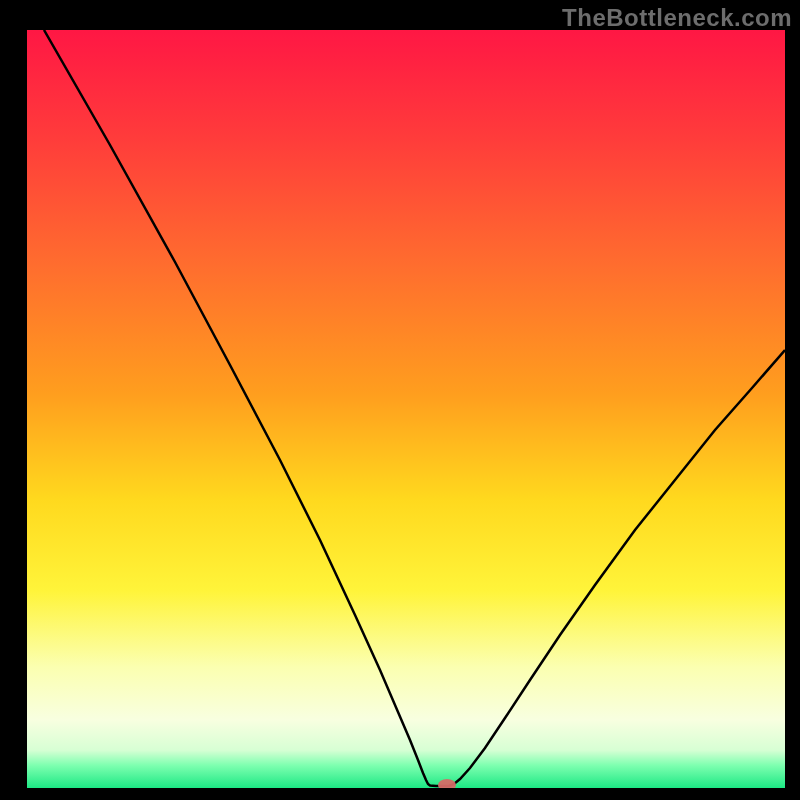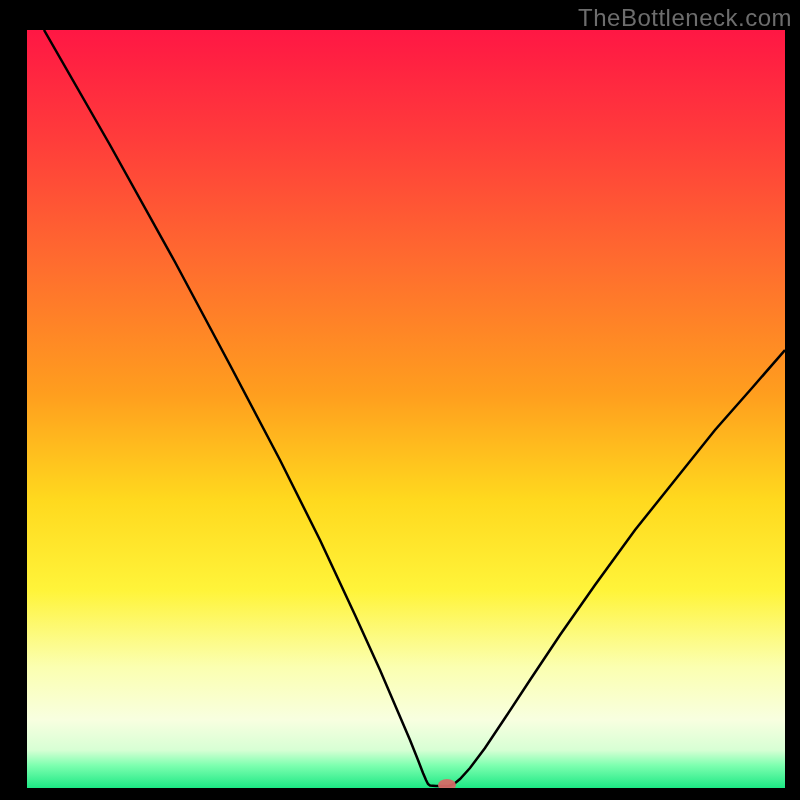--- a/index.html
+++ b/index.html
@@ -15,21 +15,21 @@
     position: relative;
     width: 800px;
     height: 800px;
   }
   .watermark {
     position: absolute;
     top: 4px;
     right: 8px;
     color: #6d6d6d;
     font-size: 24px;
-    font-weight: 400;
+    font-weight: 700;
     letter-spacing: 0.5px;
     z-index: 10;
   }
   svg.plot {
     position: absolute;
     top: 0;
     left: 0;
   }
 </style>
 </head>

